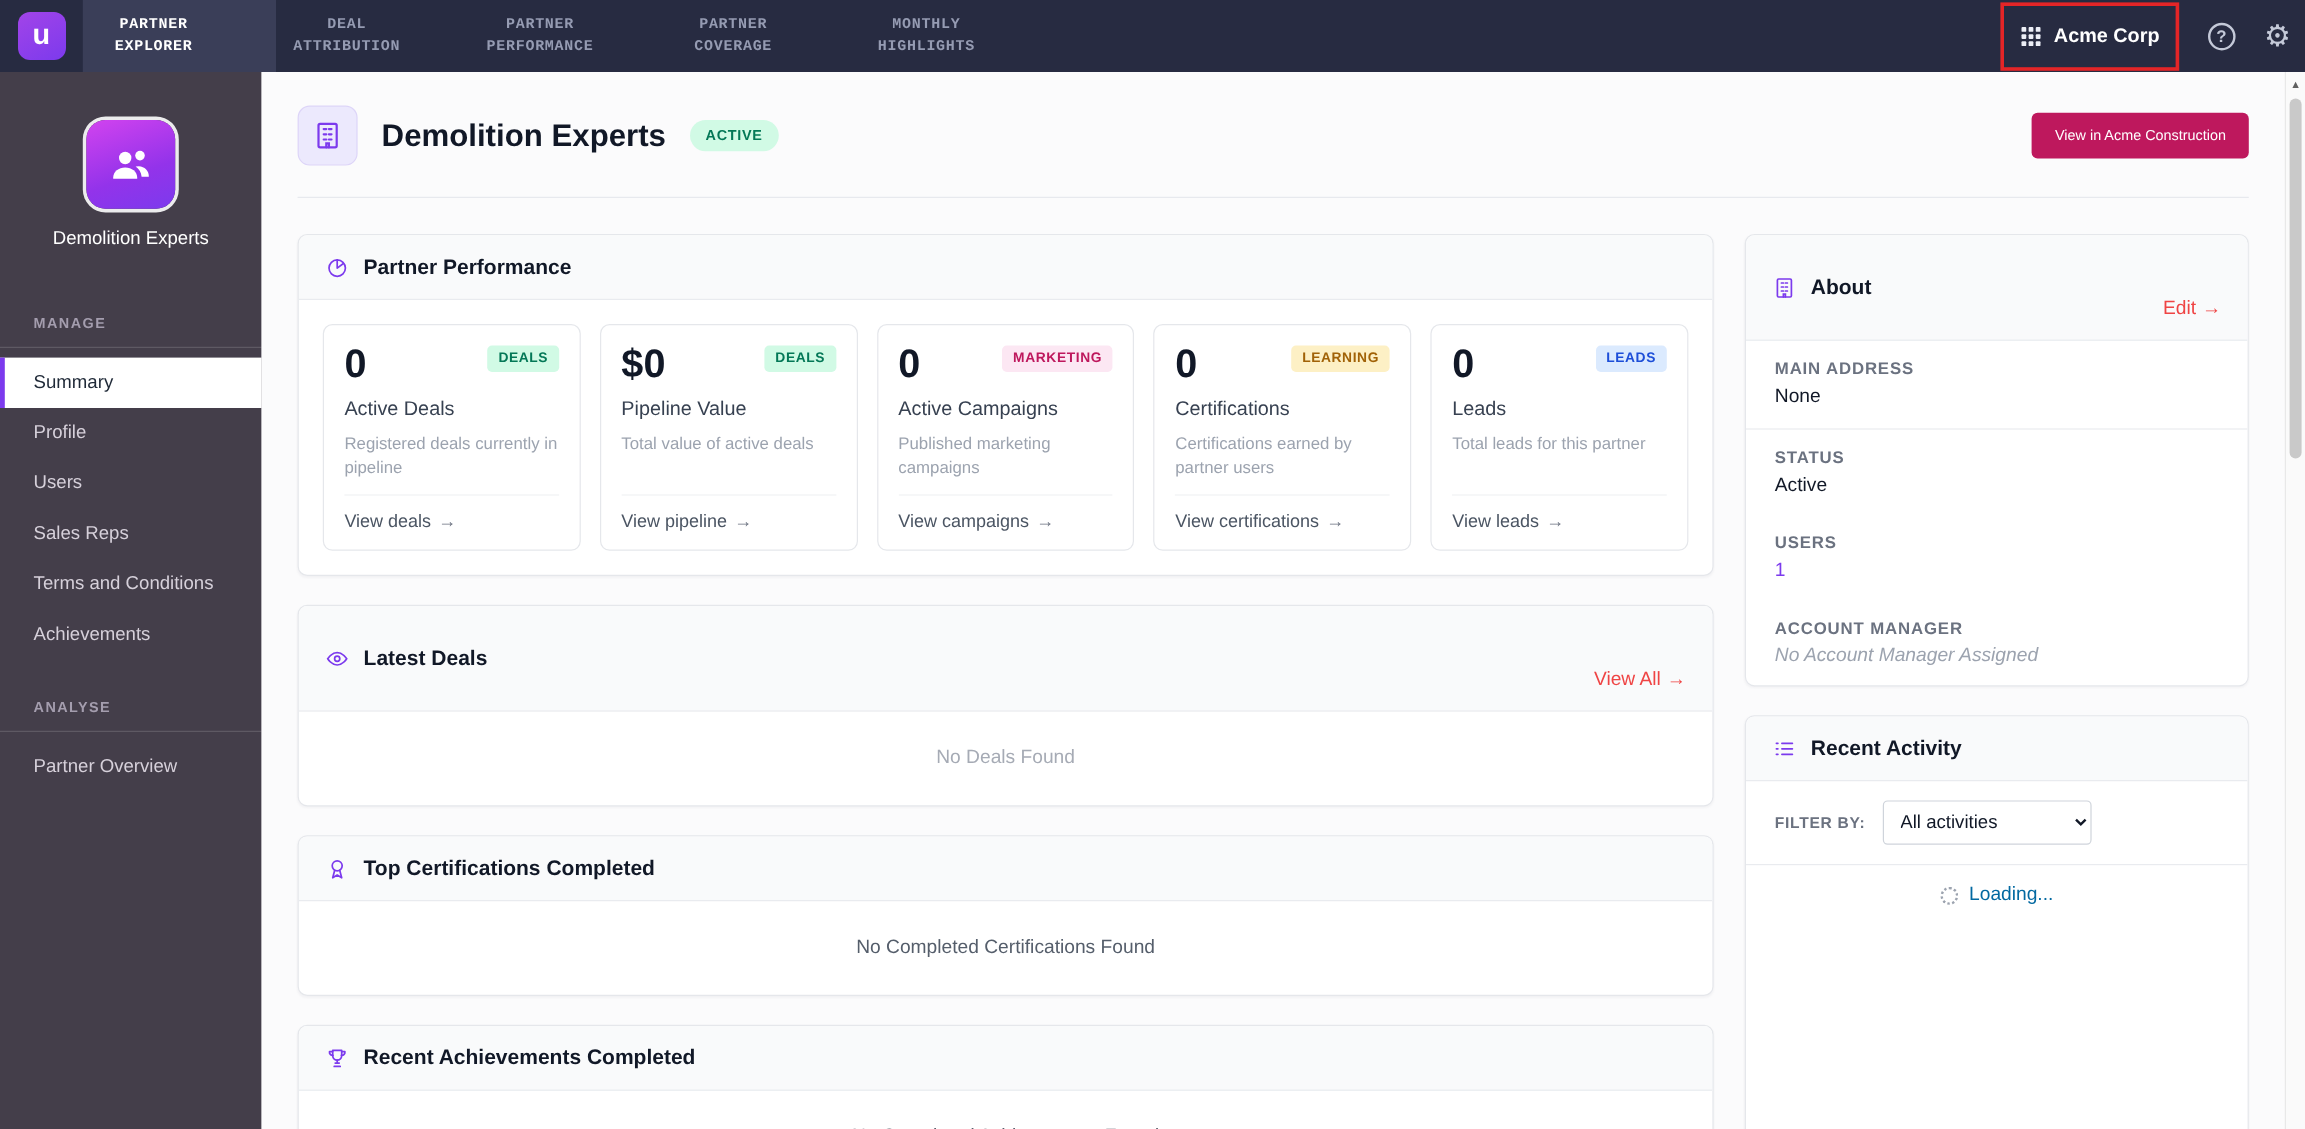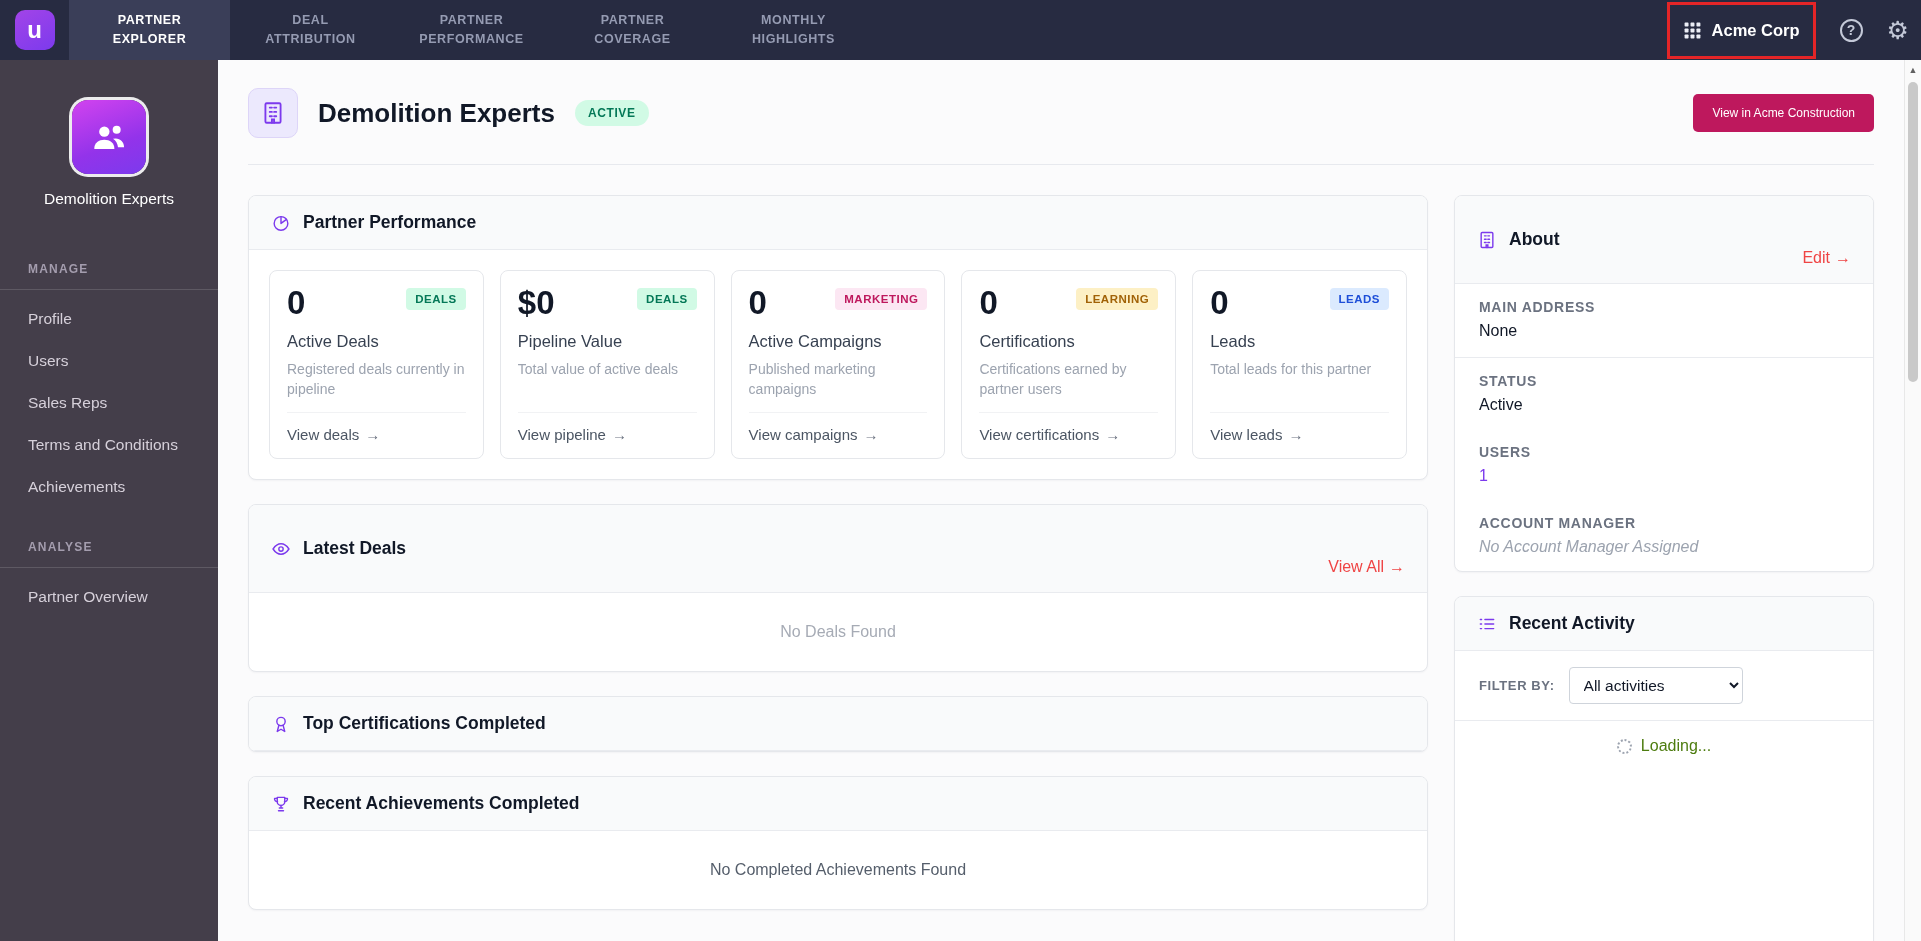--- a/index.html
+++ b/index.html
@@ -14,23 +14,23 @@
   .navbar { height: 60px; background: #272b41; display: flex; align-items: stretch; }
   .logo-box { width: 69px; display: flex; align-items: center; justify-content: center; cursor: pointer; }
   .logo-square {
     width: 40px; height: 40px; border-radius: 10px;
     background: linear-gradient(150deg, #a244e8, #7c3aed);
     display: flex; align-items: center; justify-content: center;
     color: #fff; font-size: 24px; font-weight: 700;
   }
   .tabs { display: flex; align-items: stretch; }
   .tab {
-    width: 161px; display: flex; align-items: center; justify-content: center;
+    width: 161px; display: flex; align-items: center; justify-content: flex-start;
     color: #959bb2; font-size: 12.5px; font-weight: 700; letter-spacing: .6px;
-    text-transform: uppercase; text-align: center; cursor: pointer;
+    text-transform: uppercase; text-align: center; cursor: pointer; font-family: Liberation Mono, monospace;
   }
   .tab span { display: inline-block; width: 118px; line-height: 1.5; }
   .tab.active { background: #3a3e58; color: #ffffff; }
   .nav-right { margin-left: auto; display: flex; align-items: center; gap: 24px; padding-right: 12px; }
   .annotation-box { border: 3px solid transparent; }
   .org-switcher {
     display: flex; align-items: center; gap: 10px; padding: 16px 13px;
     color: #fff; font-size: 16.5px; font-weight: 700; cursor: pointer;
   }
   .help-icon {
@@ -133,21 +133,21 @@
   .about-value.muted-italic { color: #9ca3af; font-style: italic; }
 
   
   .filter-row { display: flex; align-items: center; gap: 14px; padding: 16px 24px; border-bottom: 1px solid #e9ebef; }
   .filter-label { font-size: 13px; font-weight: 700; color: #6b7280; letter-spacing: .6px; text-transform: uppercase; white-space: nowrap; }
   .filter-row select {
     width: 174px; font-size: 15.5px; font-family: inherit; color: #111827;
     padding: 8px 10px; border: 1px solid #cfd4db; border-radius: 4px; background: #fff; cursor: pointer;
   }
   .activity-body { height: 308px; display: flex; justify-content: center; align-items: flex-start; padding-top: 16px; }
-  .loading { display: flex; align-items: center; gap: 9px; color: #4d7c0f; font-size: 16px; }
+  .loading { display: flex; align-items: center; gap: 9px; color: #0369a1; font-size: 16px; }
   .spinner { width: 15px; height: 15px; border-radius: 50%; border: 2px dotted #9ca3af; }
 
   
   .scrollbar { width: 17px; flex-shrink: 0; background: #fafafa; border-left: 1px solid #e8e8e8; position: relative; }
   .scroll-arrow {
     height: 20px; display: flex; align-items: center; justify-content: center;
     font-size: 9px; color: #606060; cursor: pointer;
   }
   .scroll-thumb { position: absolute; left: 3px; right: 3px; top: 22px; height: 300px; background: #c9c9c9; border-radius: 6px; cursor: pointer; }
 
@@ -213,20 +213,21 @@
           <path d="M3.2 18.6c0-2.9 2.7-5 6-5s6 2.1 6 5v.6H3.2z"></path>
           <circle cx="16.6" cy="7.6" r="2.4"></circle>
           <path d="M16 12.9c2.9.2 5 2.2 5 4.8v.5h-3.6c-.2-2.2-1.3-4-3-5.1z"></path>
         </svg>
       </div>
       <div class="partner-name">Demolition Experts</div>
     </div>
 
     <div class="side-section">
       <div class="side-title">Manage</div>
+      <div class="side-item active">Summary</div>
       <div class="side-item">Profile</div>
       <div class="side-item">Users</div>
       <div class="side-item">Sales Reps</div>
       <div class="side-item">Terms and Conditions</div>
       <div class="side-item">Achievements</div>
     </div>
 
     <div class="side-section">
       <div class="side-title">Analyse</div>
       <div class="side-item">Partner Overview</div>
@@ -339,20 +340,21 @@
         </section>
 
         <section class="card">
           <div class="card-header">
             <svg width="20" height="20" viewBox="0 0 24 24" fill="none" stroke="#7c3aed" stroke-width="1.7" stroke-linecap="round" stroke-linejoin="round">
               <circle cx="12" cy="9" r="5"></circle>
               <path d="M9.5 13.5 7.5 21l4.5-2.7 4.5 2.7-2-7.5"></path>
             </svg>
             <span class="card-title">Top Certifications Completed</span>
           </div>
+          <div class="card-empty empty-dark">No Completed Certifications Found</div>
         </section>
 
         <section class="card">
           <div class="card-header">
             <svg width="20" height="20" viewBox="0 0 24 24" fill="none" stroke="#7c3aed" stroke-width="1.7" stroke-linecap="round" stroke-linejoin="round">
               <path d="M7.5 4h9v5.2a4.5 4.5 0 0 1-9 0z"></path>
               <path d="M7.5 5.2H4.3A3.2 3.2 0 0 0 7.8 9M16.5 5.2h3.2A3.2 3.2 0 0 1 16.2 9"></path>
               <path d="M12 13.7v3M9 20h6M10 16.7h4"></path>
             </svg>
             <span class="card-title">Recent Achievements Completed</span>

